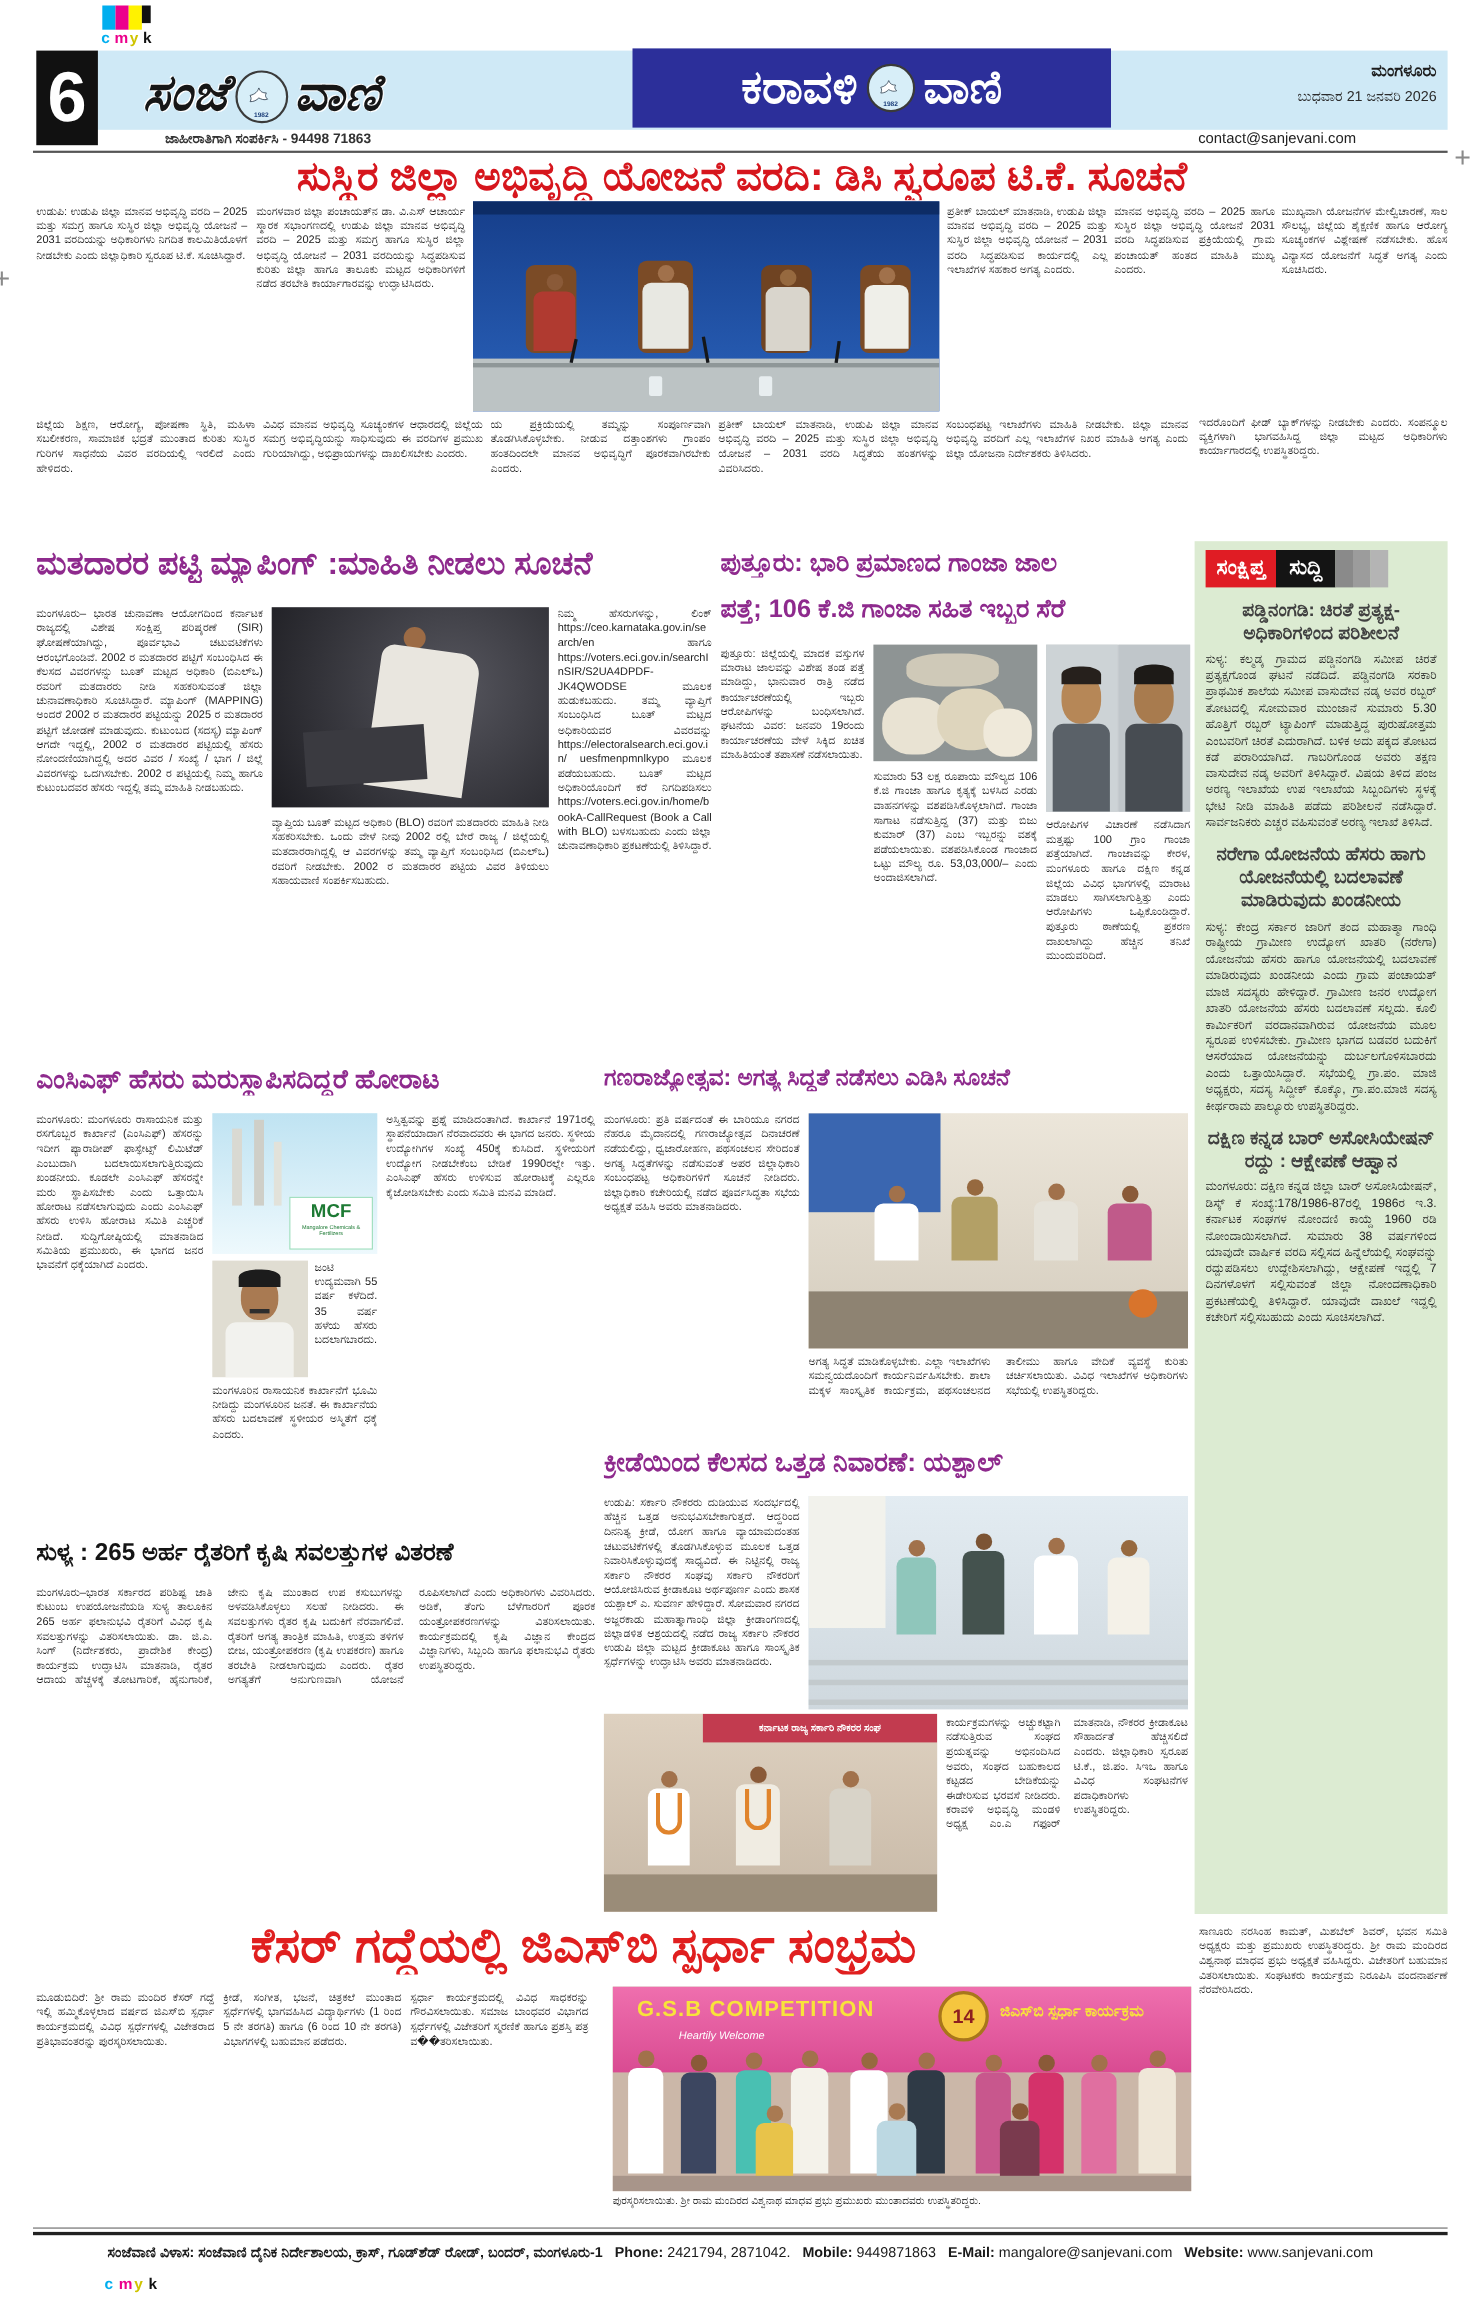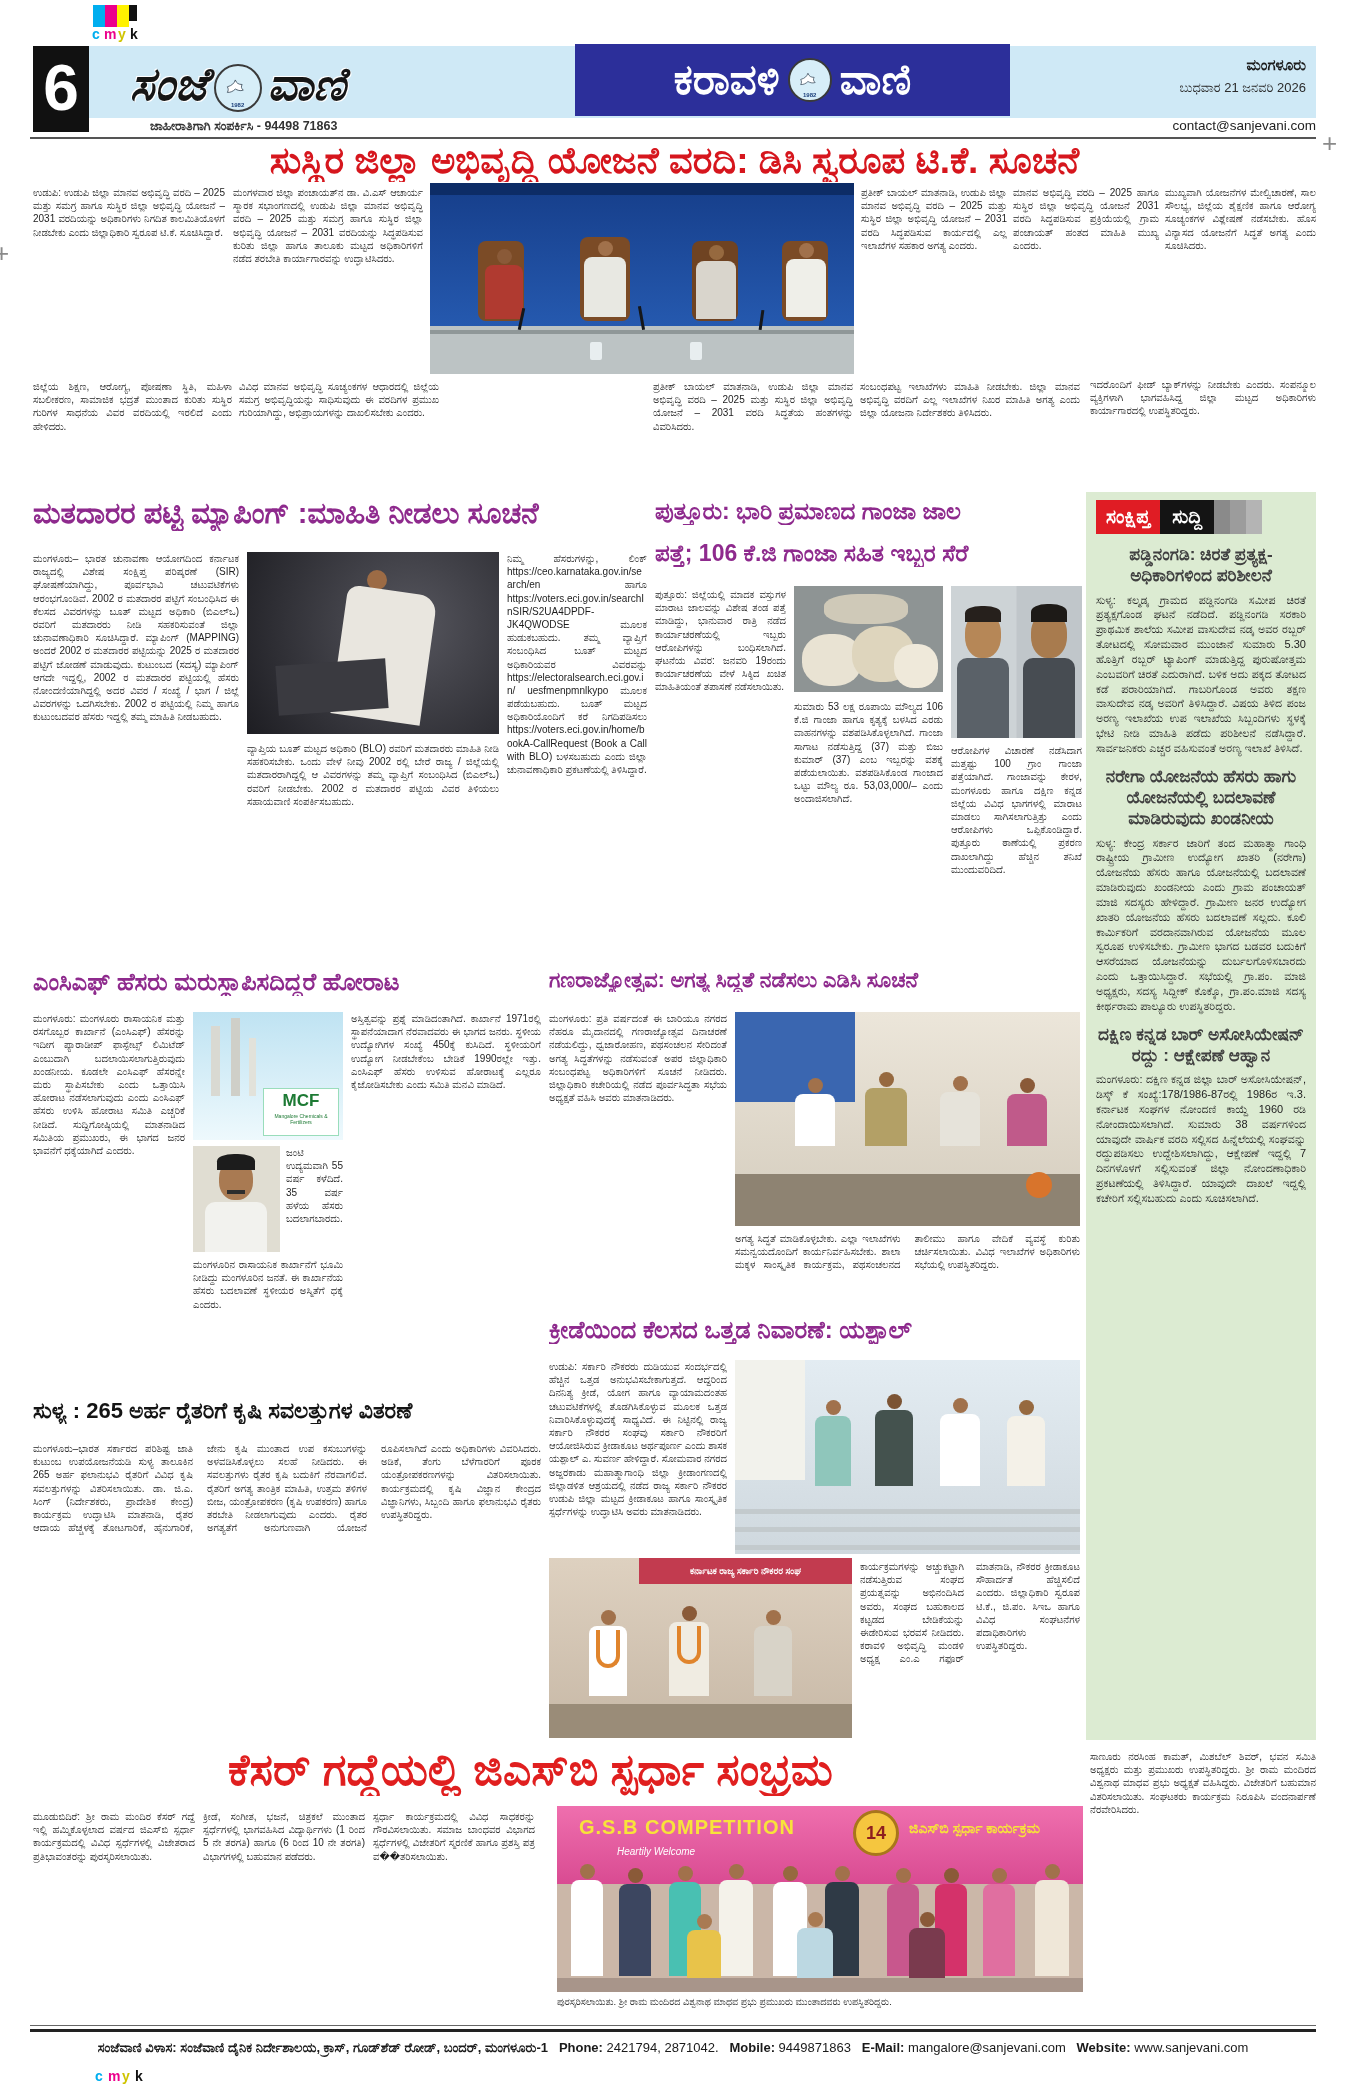--- a/index.html
+++ b/index.html
@@ -68,21 +68,21 @@
       <svg viewBox="0 0 24 24">
           <path d="M3 13c4-1 6-3 7-6 1 3 3 4 6 4-1 2-1 3 1 5-3 1-5 0-7-1-2 2-4 3-7 3 1-2 1-3 0-5z" fill="#ffffff" stroke="#345" stroke-width="0.7"></path>
         </svg>
       <span class="yr">1982</span>
     </span>
     <span style="font-size:42px;font-weight:bold;color:#fff">ವಾಣಿ</span>
   </div>
 
   <div class="abs" style="left:1010px;top:56px;width:296px;text-align:right;font-size:15px;font-weight:bold;color:#1c1c1c;padding-right:10px">ಮಂಗಳೂರು</div>
   <div class="abs" style="left:1010px;top:80px;width:296px;text-align:right;font-size:13px;color:#2b2b2b;padding-right:10px">ಬುಧವಾರ 21 ಜನವರಿ 2026</div>
-  <div class="abs" style="left:1006px;top:118px;width:310px;text-align:right;font-size:13.5px;color:#222">contact@sanjevani.com</div>
+  <div class="abs" style="left:1006px;top:118px;width:310px;text-align:center;font-size:13.5px;color:#222">contact@sanjevani.com</div>
   <div class="rule" style="left:30px;top:137px;width:1286px;height:2px;background:#555"></div>
 
   <div class="abs" style="left:33px;top:140px;width:1283px;text-align:center;font-size:37px;font-weight:bold;color:#d6161d;white-space:nowrap;overflow:hidden">ಸುಸ್ಥಿರ ಜಿಲ್ಲಾ ಅಭಿವೃದ್ಧಿ ಯೋಜನೆ ವರದಿ: ಡಿಸಿ ಸ್ವರೂಪ ಟಿ.ಕೆ. ಸೂಚನೆ</div>
 
   <div class="col" style="left:33px;top:186px;width:192px;height:186px">ಉಡುಪಿ: ಉಡುಪಿ ಜಿಲ್ಲಾ ಮಾನವ ಅಭಿವೃದ್ಧಿ ವರದಿ – 2025 ಮತ್ತು ಸಮಗ್ರ ಹಾಗೂ ಸುಸ್ಥಿರ ಜಿಲ್ಲಾ ಅಭಿವೃದ್ಧಿ ಯೋಜನೆ – 2031 ವರದಿಯನ್ನು ಅಧಿಕಾರಿಗಳು ನಿಗದಿತ ಕಾಲಮಿತಿಯೊಳಗೆ ನೀಡಬೇಕು ಎಂದು ಜಿಲ್ಲಾಧಿಕಾರಿ ಸ್ವರೂಪ ಟಿ.ಕೆ. ಸೂಚಿಸಿದ್ದಾರೆ.</div>
   <div class="col" style="left:233px;top:186px;width:190px;height:186px">ಮಂಗಳವಾರ ಜಿಲ್ಲಾ ಪಂಚಾಯತ್‌ನ ಡಾ. ವಿ.ಎಸ್ ಆಚಾರ್ಯ ಸ್ಮಾರಕ ಸಭಾಂಗಣದಲ್ಲಿ ಉಡುಪಿ ಜಿಲ್ಲಾ ಮಾನವ ಅಭಿವೃದ್ಧಿ ವರದಿ – 2025 ಮತ್ತು ಸಮಗ್ರ ಹಾಗೂ ಸುಸ್ಥಿರ ಜಿಲ್ಲಾ ಅಭಿವೃದ್ಧಿ ಯೋಜನೆ – 2031 ವರದಿಯನ್ನು ಸಿದ್ಧಪಡಿಸುವ ಕುರಿತು ಜಿಲ್ಲಾ ಹಾಗೂ ತಾಲೂಕು ಮಟ್ಟದ ಅಧಿಕಾರಿಗಳಿಗೆ ನಡೆದ ತರಬೇತಿ ಕಾರ್ಯಾಗಾರವನ್ನು ಉದ್ಘಾಟಿಸಿದರು.</div>
 
   <div class="photo" style="left:430px;top:183px;width:424px;height:191px;background:linear-gradient(#163e8a,#2a62bb)">
     <div style="position:absolute;top:0;left:0;right:0;height:12px;background:#0d2c66"></div>
     <div style="position:absolute;left:48px;top:58px;width:46px;height:80px;background:#7b4b26;border-radius:8px"></div>
@@ -113,20 +113,21 @@
     <div style="position:absolute;bottom:14px;left:160px;width:12px;height:18px;background:#e8eef0;border-radius:2px"></div>
     <div style="position:absolute;bottom:14px;left:260px;width:12px;height:18px;background:#e8eef0;border-radius:2px"></div>
   </div>
 
   <div class="col" style="left:861px;top:186px;width:146px;height:186px">ಪ್ರತೀಕ್ ಬಾಯಲ್ ಮಾತನಾಡಿ, ಉಡುಪಿ ಜಿಲ್ಲಾ ಮಾನವ ಅಭಿವೃದ್ಧಿ ವರದಿ – 2025 ಮತ್ತು ಸುಸ್ಥಿರ ಜಿಲ್ಲಾ ಅಭಿವೃದ್ಧಿ ಯೋಜನೆ – 2031 ವರದಿ ಸಿದ್ಧಪಡಿಸುವ ಕಾರ್ಯದಲ್ಲಿ ಎಲ್ಲ ಇಲಾಖೆಗಳ ಸಹಕಾರ ಅಗತ್ಯ ಎಂದರು.</div>
   <div class="col" style="left:1013px;top:186px;width:146px;height:186px">ಮಾನವ ಅಭಿವೃದ್ಧಿ ವರದಿ – 2025 ಹಾಗೂ ಸುಸ್ಥಿರ ಜಿಲ್ಲಾ ಅಭಿವೃದ್ಧಿ ಯೋಜನೆ 2031 ವರದಿ ಸಿದ್ಧಪಡಿಸುವ ಪ್ರಕ್ರಿಯೆಯಲ್ಲಿ ಗ್ರಾಮ ಪಂಚಾಯತ್ ಹಂತದ ಮಾಹಿತಿ ಮುಖ್ಯ ಎಂದರು.</div>
   <div class="col" style="left:33px;top:380px;width:199px;height:124px">ಜಿಲ್ಲೆಯ ಶಿಕ್ಷಣ, ಆರೋಗ್ಯ, ಪೋಷಣಾ ಸ್ಥಿತಿ, ಮಹಿಳಾ ಸಬಲೀಕರಣ, ಸಾಮಾಜಿಕ ಭದ್ರತೆ ಮುಂತಾದ ಕುರಿತು ಸುಸ್ಥಿರ ಗುರಿಗಳ ಸಾಧನೆಯ ವಿವರ ವರದಿಯಲ್ಲಿ ಇರಲಿದೆ ಎಂದು ಹೇಳಿದರು.</div>
 
   <div class="col" style="left:1165px;top:186px;width:151px;height:186px">ಮುಖ್ಯವಾಗಿ ಯೋಜನೆಗಳ ಮೇಲ್ವಿಚಾರಣೆ, ಸಾಲ ಸೌಲಭ್ಯ, ಜಿಲ್ಲೆಯ ಶೈಕ್ಷಣಿಕ ಹಾಗೂ ಆರೋಗ್ಯ ಸೂಚ್ಯಂಕಗಳ ವಿಶ್ಲೇಷಣೆ ನಡೆಸಬೇಕು. ಹೊಸ ವಿನ್ಯಾಸದ ಯೋಜನೆಗೆ ಸಿದ್ಧತೆ ಅಗತ್ಯ ಎಂದು ಸೂಚಿಸಿದರು.</div>
   <div class="col" style="left:239px;top:380px;width:200px;height:124px">ವಿವಿಧ ಮಾನವ ಅಭಿವೃದ್ಧಿ ಸೂಚ್ಯಂಕಗಳ ಆಧಾರದಲ್ಲಿ ಜಿಲ್ಲೆಯ ಸಮಗ್ರ ಅಭಿವೃದ್ಧಿಯನ್ನು ಸಾಧಿಸುವುದು ಈ ವರದಿಗಳ ಪ್ರಮುಖ ಗುರಿಯಾಗಿದ್ದು, ಅಭಿಪ್ರಾಯಗಳನ್ನು ದಾಖಲಿಸಬೇಕು ಎಂದರು.</div>
+  <div class="col" style="left:446px;top:380px;width:200px;height:124px">ಯ ಪ್ರಕ್ರಿಯೆಯಲ್ಲಿ ತಮ್ಮನ್ನು ಸಂಪೂರ್ಣವಾಗಿ ತೊಡಗಿಸಿಕೊಳ್ಳಬೇಕು. ನೀಡುವ ದತ್ತಾಂಶಗಳು ಗ್ರಾಂಪಂ ಹಂತದಿಂದಲೇ ಮಾನವ ಅಭಿವೃದ್ಧಿಗೆ ಪೂರಕವಾಗಿರಬೇಕು ಎಂದರು.</div>
   <div class="col" style="left:653px;top:380px;width:200px;height:124px">ಪ್ರತೀಕ್ ಬಾಯಲ್ ಮಾತನಾಡಿ, ಉಡುಪಿ ಜಿಲ್ಲಾ ಮಾನವ ಅಭಿವೃದ್ಧಿ ವರದಿ – 2025 ಮತ್ತು ಸುಸ್ಥಿರ ಜಿಲ್ಲಾ ಅಭಿವೃದ್ಧಿ ಯೋಜನೆ – 2031 ವರದಿ ಸಿದ್ಧತೆಯ ಹಂತಗಳನ್ನು ವಿವರಿಸಿದರು.</div>
   <div class="col" style="left:860px;top:380px;width:220px;height:124px">ಸಂಬಂಧಪಟ್ಟ ಇಲಾಖೆಗಳು ಮಾಹಿತಿ ನೀಡಬೇಕು. ಜಿಲ್ಲಾ ಮಾನವ ಅಭಿವೃದ್ಧಿ ವರದಿಗೆ ಎಲ್ಲ ಇಲಾಖೆಗಳ ನಿಖರ ಮಾಹಿತಿ ಅಗತ್ಯ ಎಂದು ಜಿಲ್ಲಾ ಯೋಜನಾ ನಿರ್ದೇಶಕರು ತಿಳಿಸಿದರು.</div>
   <div class="col" style="left:1090px;top:378px;width:226px;height:108px">ಇದರೊಂದಿಗೆ ಫೀಡ್ ಬ್ಯಾಕ್‌ಗಳನ್ನು ನೀಡಬೇಕು ಎಂದರು. ಸಂಪನ್ಮೂಲ ವ್ಯಕ್ತಿಗಳಾಗಿ ಭಾಗವಹಿಸಿದ್ದ ಜಿಲ್ಲಾ ಮಟ್ಟದ ಅಧಿಕಾರಿಗಳು ಕಾರ್ಯಾಗಾರದಲ್ಲಿ ಉಪಸ್ಥಿತರಿದ್ದರು.</div>
 
   <div class="hl hl-purple" style="left:33px;top:497px;width:614px;font-size:29px">ಮತದಾರರ ಪಟ್ಟಿ ಮ್ಯಾಪಿಂಗ್ :ಮಾಹಿತಿ ನೀಡಲು ಸೂಚನೆ</div>
   <div class="col" style="left:33px;top:552px;width:206px;height:404px">ಮಂಗಳೂರು– ಭಾರತ ಚುನಾವಣಾ ಆಯೋಗದಿಂದ ಕರ್ನಾಟಕ ರಾಜ್ಯದಲ್ಲಿ ವಿಶೇಷ ಸಂಕ್ಷಿಪ್ತ ಪರಿಷ್ಕರಣೆ (SIR) ಘೋಷಣೆಯಾಗಿದ್ದು, ಪೂರ್ವಭಾವಿ ಚಟುವಟಿಕೆಗಳು ಆರಂಭಗೊಂಡಿವೆ. 2002 ರ ಮತದಾರರ ಪಟ್ಟಿಗೆ ಸಂಬಂಧಿಸಿದ ಈ ಕೆಲಸದ ವಿವರಗಳನ್ನು ಬೂತ್ ಮಟ್ಟದ ಅಧಿಕಾರಿ (ಬಿಎಲ್ಒ) ರವರಿಗೆ ಮತದಾರರು ನೀಡಿ ಸಹಕರಿಸುವಂತೆ ಜಿಲ್ಲಾ ಚುನಾವಣಾಧಿಕಾರಿ ಸೂಚಿಸಿದ್ದಾರೆ. ಮ್ಯಾಪಿಂಗ್ (MAPPING) ಅಂದರೆ 2002 ರ ಮತದಾರರ ಪಟ್ಟಿಯನ್ನು 2025 ರ ಮತದಾರರ ಪಟ್ಟಿಗೆ ಜೋಡಣೆ ಮಾಡುವುದು. ಕುಟುಂಬದ (ಸದಸ್ಯ) ಮ್ಯಾಪಿಂಗ್ ಆಗದೇ ಇದ್ದಲ್ಲಿ, 2002 ರ ಮತದಾರರ ಪಟ್ಟಿಯಲ್ಲಿ ಹೆಸರು ನೋಂದಣಿಯಾಗಿದ್ದಲ್ಲಿ ಅದರ ವಿವರ / ಸಂಖ್ಯೆ / ಭಾಗ / ಜಿಲ್ಲೆ ವಿವರಗಳನ್ನು ಒದಗಿಸಬೇಕು. 2002 ರ ಪಟ್ಟಿಯಲ್ಲಿ ನಿಮ್ಮ ಹಾಗೂ ಕುಟುಂಬದವರ ಹೆಸರು ಇದ್ದಲ್ಲಿ ತಮ್ಮ ಮಾಹಿತಿ ನೀಡಬಹುದು.</div>
   <div class="photo" style="left:247px;top:552px;width:252px;height:182px;background:radial-gradient(circle at 65% 40%,#56565e,#1d1d22)">
     <div style="position:absolute;left:120px;top:18px;width:20px;height:20px;border-radius:50%;background:#9c6b45"></div>
     <div style="position:absolute;left:92px;top:38px;width:90px;height:130px;background:#e9e6df;border-radius:12px 18px 0 0;transform:rotate(8deg)"></div>
     <div style="position:absolute;left:30px;top:110px;width:110px;height:50px;background:#3a3a40;transform:rotate(-4deg)"></div>

